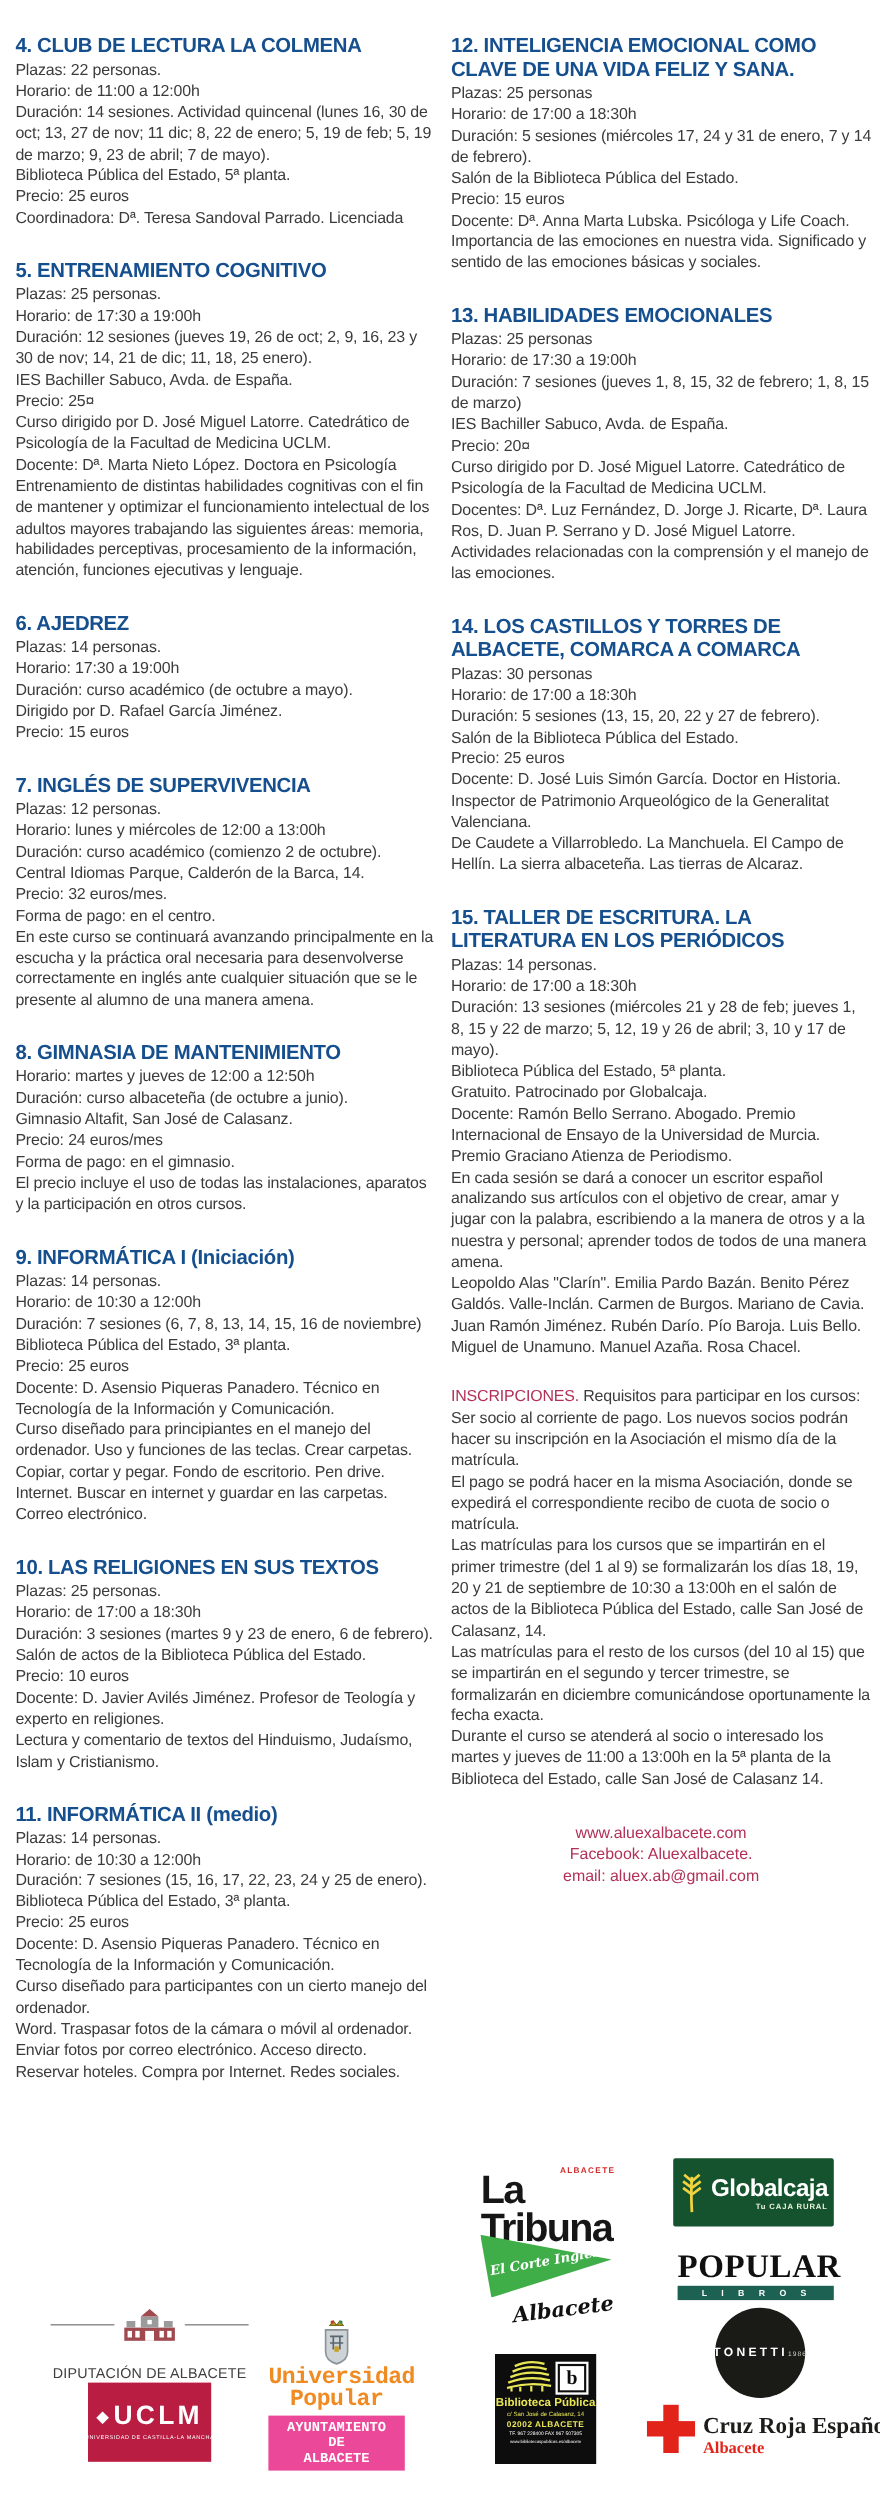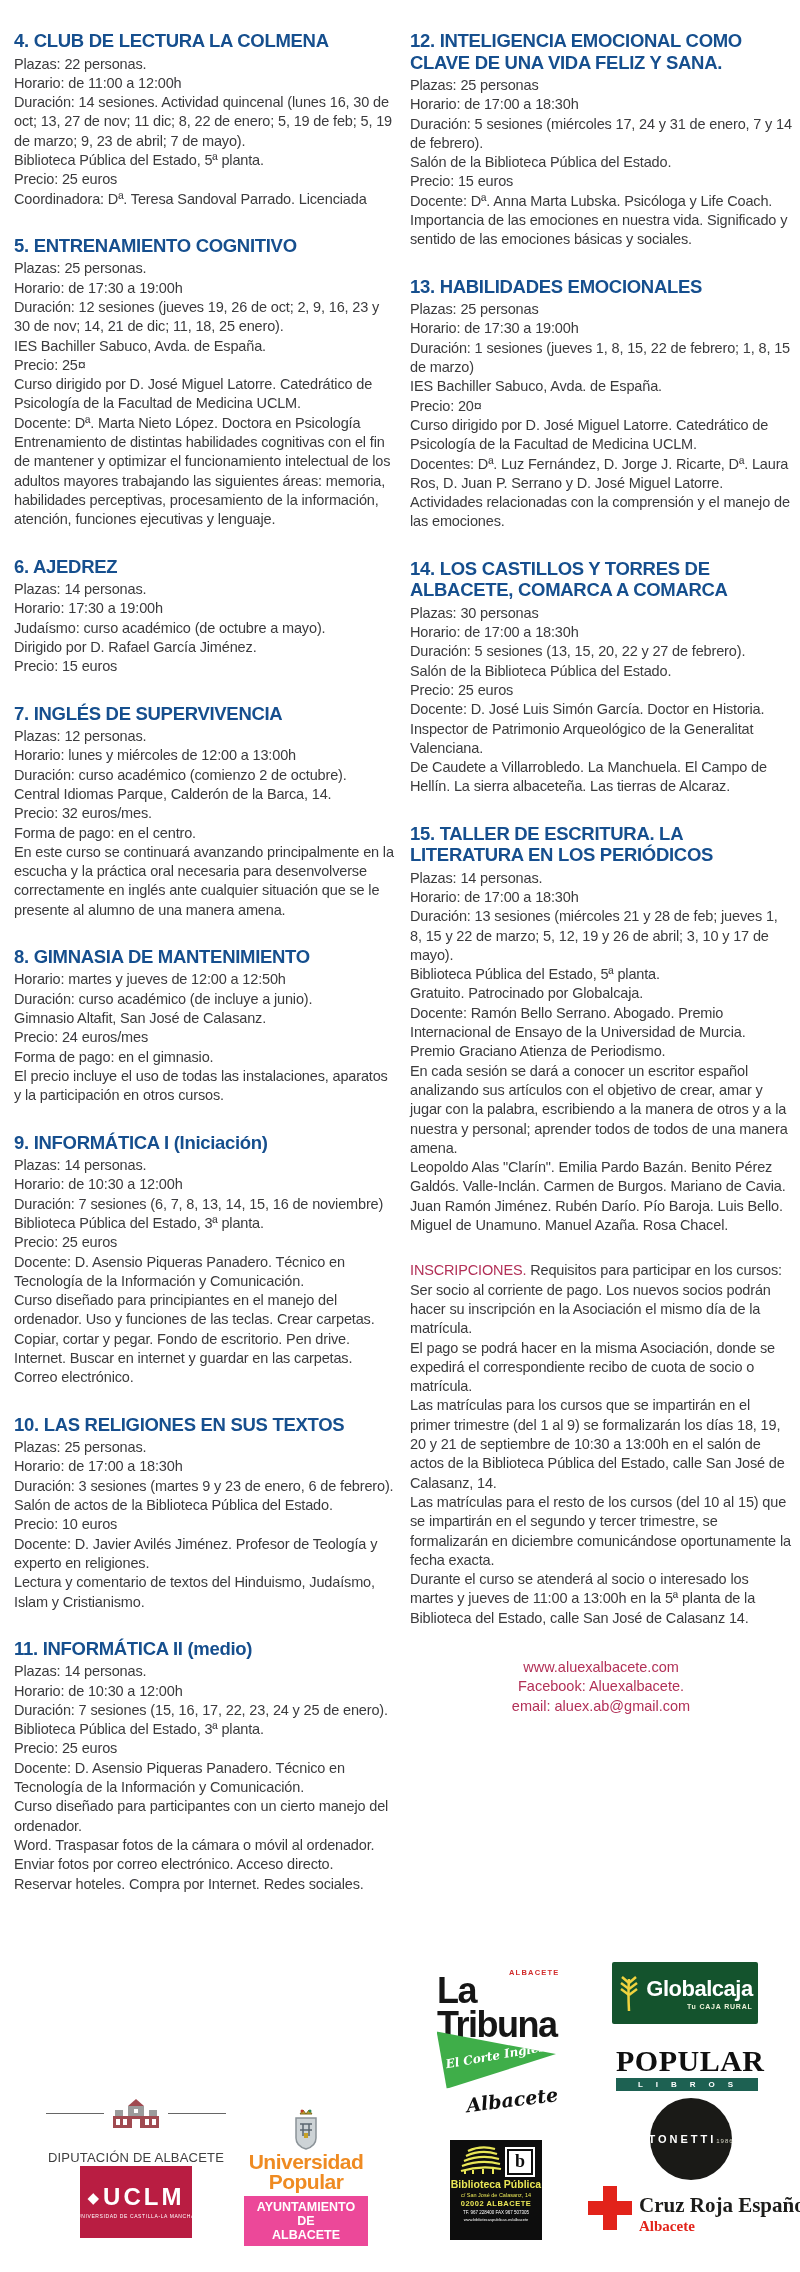--- a/index.html
+++ b/index.html
@@ -28,21 +28,21 @@
   .dip-row .rule{flex:1;border-top:1.5px solid #666;height:0;}
   .dip-label{margin-top:20px;text-align:center;font-size:13px;letter-spacing:0.2px;color:#3f3f3f;white-space:nowrap;}
   
   .sp-uclm{left:80px;top:2166px;width:112px;height:72px;background:#b91d42;
     display:flex;flex-direction:column;justify-content:center;align-items:center;}
   .uclm-row{display:flex;align-items:center;gap:4px;color:#fff;}
   .uclm-diamond{font-size:15px;line-height:15px;}
   .uclm-text{font-size:24px;font-weight:bold;letter-spacing:3px;line-height:24px;}
   .uclm-sub{color:#fff;font-size:5px;letter-spacing:0.6px;margin-top:4px;white-space:nowrap;}
   
-  .sp-up{left:244px;top:2106px;width:124px;text-align:center;}
+  .sp-up{left:244px;top:2106px;width:124px;text-align:center;font-family:Liberation Mono, monospace;}
   .up-shield{display:block;margin:0 auto 2px auto;}
   .up-name{color:#ef8b22;font-weight:bold;font-size:21px;line-height:20px;letter-spacing:-0.5px;}
   .up-box{margin-top:4px;background:#ec4899;color:#fff;font-weight:bold;font-size:12.5px;line-height:14px;padding:4px 2px;}
   
   .sp-tribuna{left:437px;top:1964px;width:150px;padding-top:10px;}
   .trib-alb{position:absolute;top:4px;left:72px;color:#d12c2c;font-size:7.5px;font-weight:bold;letter-spacing:1.2px;}
   .trib-name{font-size:36px;font-weight:bold;letter-spacing:-1.5px;color:#161616;line-height:34px;}
   
   .sp-global{left:612px;top:1962px;width:146px;height:62px;background:#14532d;border-radius:2px;
     display:flex;align-items:center;justify-content:center;gap:5px;}
@@ -115,42 +115,42 @@
           <div class="field">Curso dirigido por D. José Miguel Latorre. Catedrático de Psicología de la Facultad de Medicina UCLM.</div>
           <div class="field">Docente: Dª. Marta Nieto López. Doctora en Psicología</div>
           <div class="field">Entrenamiento de distintas habilidades cognitivas con el fin de mantener y optimizar el funcionamiento intelectual de los adultos mayores trabajando las siguientes áreas: memoria, habilidades perceptivas, procesamiento de la información, atención, funciones ejecutivas y lenguaje.</div>
         </div>
   </section>
       <section class="course">
     <h2>6. AJEDREZ</h2>
     <div>
           <div class="field">Plazas: 14 personas.</div>
           <div class="field">Horario: 17:30 a 19:00h</div>
-          <div class="field">Judaísmo: curso académico (de octubre a mayo).</div>
+          <div class="field">Duración: curso académico (de octubre a mayo).</div>
           <div class="field">Dirigido por D. Rafael García Jiménez.</div>
           <div class="field">Precio: 15 euros</div>
         </div>
   </section>
       <section class="course">
     <h2>7. INGLÉS DE SUPERVIVENCIA</h2>
     <div>
           <div class="field">Plazas: 12 personas.</div>
           <div class="field">Horario: lunes y miércoles de 12:00 a 13:00h</div>
           <div class="field">Duración: curso académico (comienzo 2 de octubre).</div>
           <div class="field">Central Idiomas Parque, Calderón de la Barca, 14.</div>
           <div class="field">Precio: 32 euros/mes.</div>
           <div class="field">Forma de pago: en el centro.</div>
           <div class="field">En este curso se continuará avanzando principalmente en la escucha y la práctica oral necesaria para desenvolverse correctamente en inglés ante cualquier situación que se le presente al alumno de una manera amena.</div>
         </div>
   </section>
       <section class="course">
     <h2>8. GIMNASIA DE MANTENIMIENTO</h2>
     <div>
           <div class="field">Horario: martes y jueves de 12:00 a 12:50h</div>
-          <div class="field">Duración: curso académico (de incluye a junio).</div>
+          <div class="field">Duración: curso albaceteña (de octubre a junio).</div>
           <div class="field">Gimnasio Altafit, San José de Calasanz.</div>
           <div class="field">Precio: 24 euros/mes</div>
           <div class="field">Forma de pago: en el gimnasio.</div>
           <div class="field">El precio incluye el uso de todas las instalaciones, aparatos y la participación en otros cursos.</div>
         </div>
   </section>
       <section class="course">
     <h2>9. INFORMÁTICA I (Iniciación)</h2>
     <div>
           <div class="field">Plazas: 14 personas.</div>
@@ -202,21 +202,21 @@
           <div class="field">Precio: 15 euros</div>
           <div class="field">Docente: Dª. Anna Marta Lubska. Psicóloga y Life Coach.</div>
           <div class="field">Importancia de las emociones en nuestra vida. Significado y sentido de las emociones básicas y sociales.</div>
         </div>
   </section>
       <section class="course">
     <h2>13. HABILIDADES EMOCIONALES</h2>
     <div>
           <div class="field">Plazas: 25 personas</div>
           <div class="field">Horario: de 17:30 a 19:00h</div>
-          <div class="field">Duración: 1 sesiones (jueves 1, 8, 15, 22 de febrero; 1, 8, 15 de marzo)</div>
+          <div class="field">Duración: 7 sesiones (jueves 1, 8, 15, 32 de febrero; 1, 8, 15 de marzo)</div>
           <div class="field">IES Bachiller Sabuco, Avda. de España.</div>
           <div class="field">Precio: 20¤</div>
           <div class="field">Curso dirigido por D. José Miguel Latorre. Catedrático de Psicología de la Facultad de Medicina UCLM.</div>
           <div class="field">Docentes: Dª. Luz Fernández, D. Jorge J. Ricarte, Dª. Laura Ros, D. Juan P. Serrano y D. José Miguel Latorre.</div>
           <div class="field">Actividades relacionadas con la comprensión y el manejo de las emociones.</div>
         </div>
   </section>
       <section class="course">
     <h2>14. LOS CASTILLOS Y TORRES DE ALBACETE, COMARCA A COMARCA</h2>
     <div>

